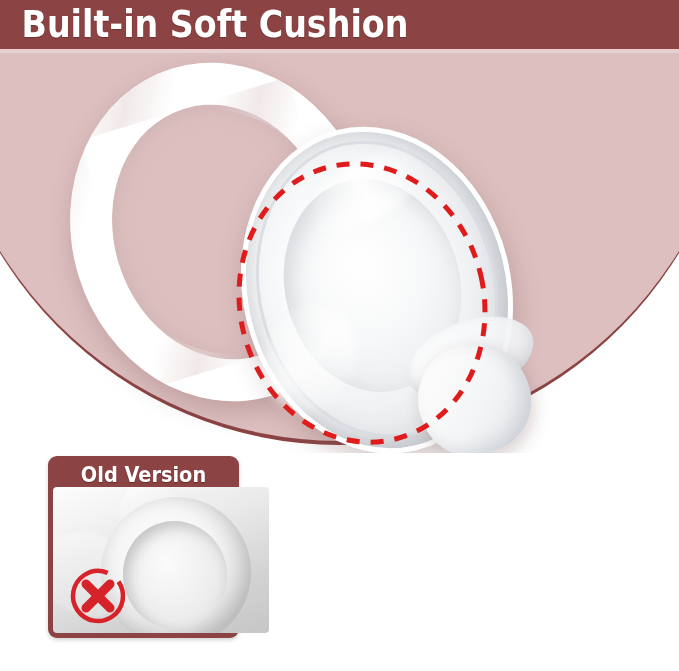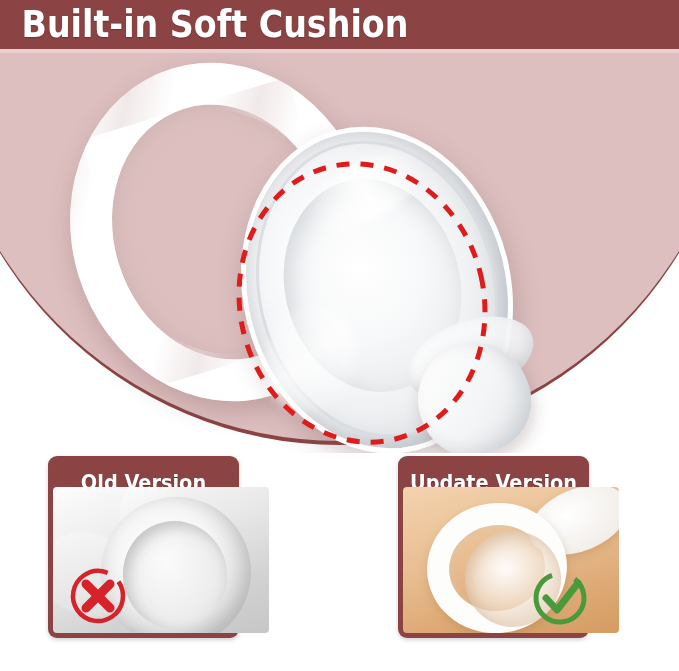--- a/index.html
+++ b/index.html
@@ -213,21 +213,21 @@
     height: 219px;
   }
   .panel {
     position: absolute;
     top: 4px;
     width: 191px;
     height: 182px;
     background: #8b4343;
     border-radius: 9px;
     box-shadow: 0 2px 4px rgba(0,0,0,0.18);
-    padding: 12px;
+    padding: 4px;
     box-sizing: border-box;
   }
   .panel.left  { left: 48px; }
   .panel.right { left: 398px; }
 
   .panel-label {
     height: 30px;
     display: flex;
     align-items: center;
     justify-content: center;
@@ -371,29 +371,16 @@
         <div class="old-funnel-inner"></div>
 
         <svg class="status-icon icon-x" viewBox="0 0 62 62">
           <circle cx="31" cy="31" r="25" fill="none" stroke="#d6232a" stroke-width="4.5" stroke-dasharray="142 15" transform="rotate(-35 31 31)"></circle>
           <path d="M19 19 L43 43" stroke="#d6232a" stroke-width="9" stroke-linecap="round"></path>
           <path d="M43 19 L19 43" stroke="#d6232a" stroke-width="9" stroke-linecap="round"></path>
         </svg>
       </div>
     </div>
 
-    <div class="panel right">
-      <div class="panel-label">Update Version</div>
-      <div class="panel-photo photo-new">
-        <div class="new-cushion"></div>
-        <div class="new-rim"></div>
-        <div class="new-bowl"></div>
-
-        <svg class="status-icon icon-ok" viewBox="0 0 62 62">
-          <circle cx="31" cy="31" r="24" fill="none" stroke="#4a9a3c" stroke-width="5" stroke-dasharray="126 28" transform="rotate(-52 31 31)"></circle>
-          <path d="M17 31 L28 43 L49 16" fill="none" stroke="#4a9a3c" stroke-width="7" stroke-linecap="round" stroke-linejoin="round"></path>
-        </svg>
-      </div>
-    </div>
 
   </div>
 
 </div>
 
 </body></html>

